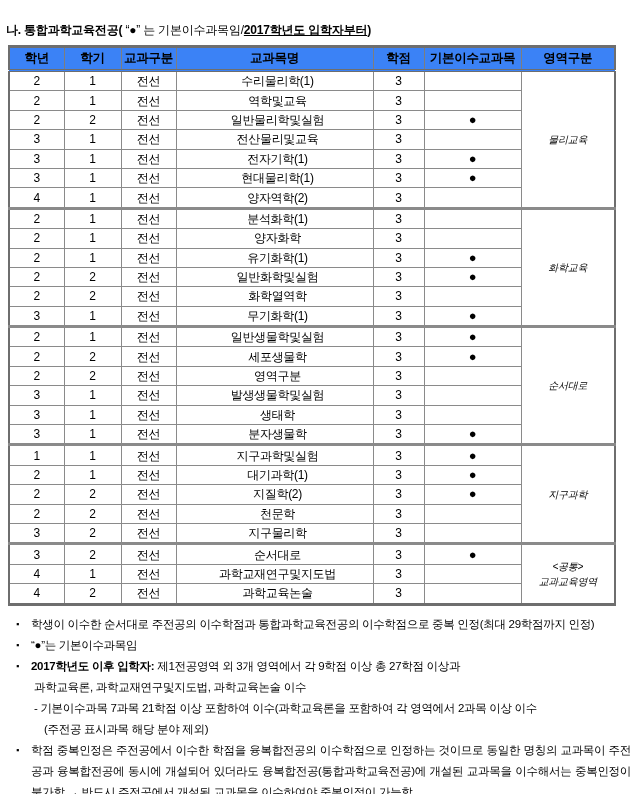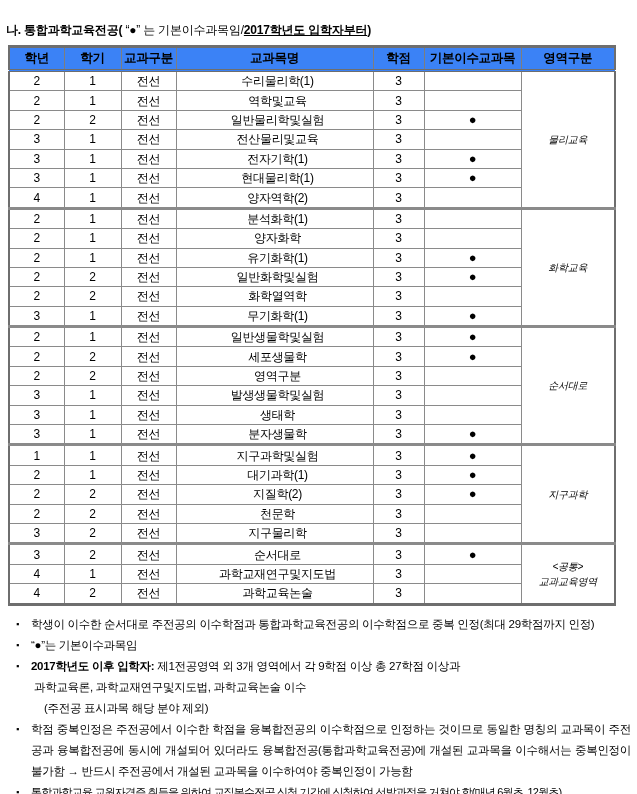--- a/index.html
+++ b/index.html
@@ -316,18 +316,19 @@
           <td class="basic"></td>
         </tr>
       </tbody>
   </table>
 
   <div class="notes" id="notes">
       <div class="note indent0 nowrap"><span class="marker">▪</span><span>학생이 이수한 순서대로 주전공의 이수학점과 통합과학교육전공의 이수학점으로 중복 인정(최대 29학점까지 인정)</span></div>
       <div class="note indent0"><span class="marker">▪</span><span>“●”는 기본이수과목임</span></div>
       <div class="note indent0"><span class="marker">▪</span><span class="b">2017학년도 이후 입학자:</span><span> 제1전공영역 외 3개 영역에서 각 9학점 이상 총 27학점 이상과</span></div>
       <div class="note indent1"><span>과학교육론, 과학교재연구및지도법, 과학교육논술 이수</span></div>
+      <div class="note indent1"><span>- 기본이수과목 7과목 21학점 이상 포함하여 이수(과학교육론을 포함하여 각 영역에서 2과목 이상 이수</span></div>
       <div class="note indent2"><span>(주전공 표시과목 해당 분야 제외)</span></div>
       <div class="note indent0 justify"><span class="marker">▪</span><span>학점 중복인정은 주전공에서 이수한 학점을 융복합전공의 이수학점으로 인정하는 것이므로 동일한 명칭의 교과목이 주전공과 융복합전공에 동시에 개설되어 있더라도 융복합전공(통합과학교육전공)에 개설된 교과목을 이수해서는 중복인정이 불가함 → 반드시 주전공에서 개설된 교과목을 이수하여야 중복인정이 가능함</span></div>
       <div class="note indent0 nowrap condensed"><span class="marker">▪</span><span>통합과학교육 교원자격증 취득을 위하여 교직복수전공 신청 기간에 신청하여 선발과정을 거쳐야 함(매년 6월초, 12월초)</span></div>
     </div>
 
 </div>
 
 </body></html>

